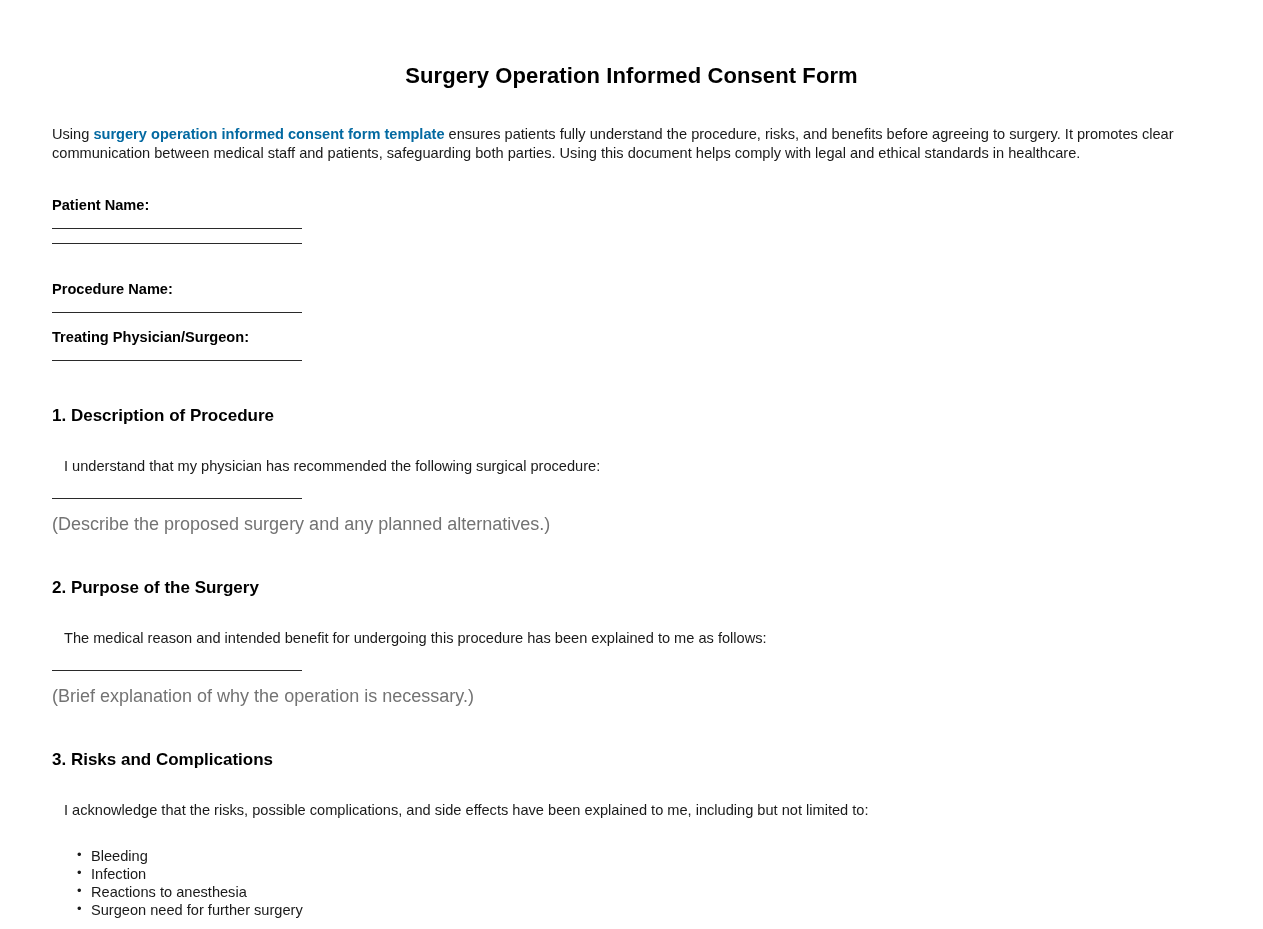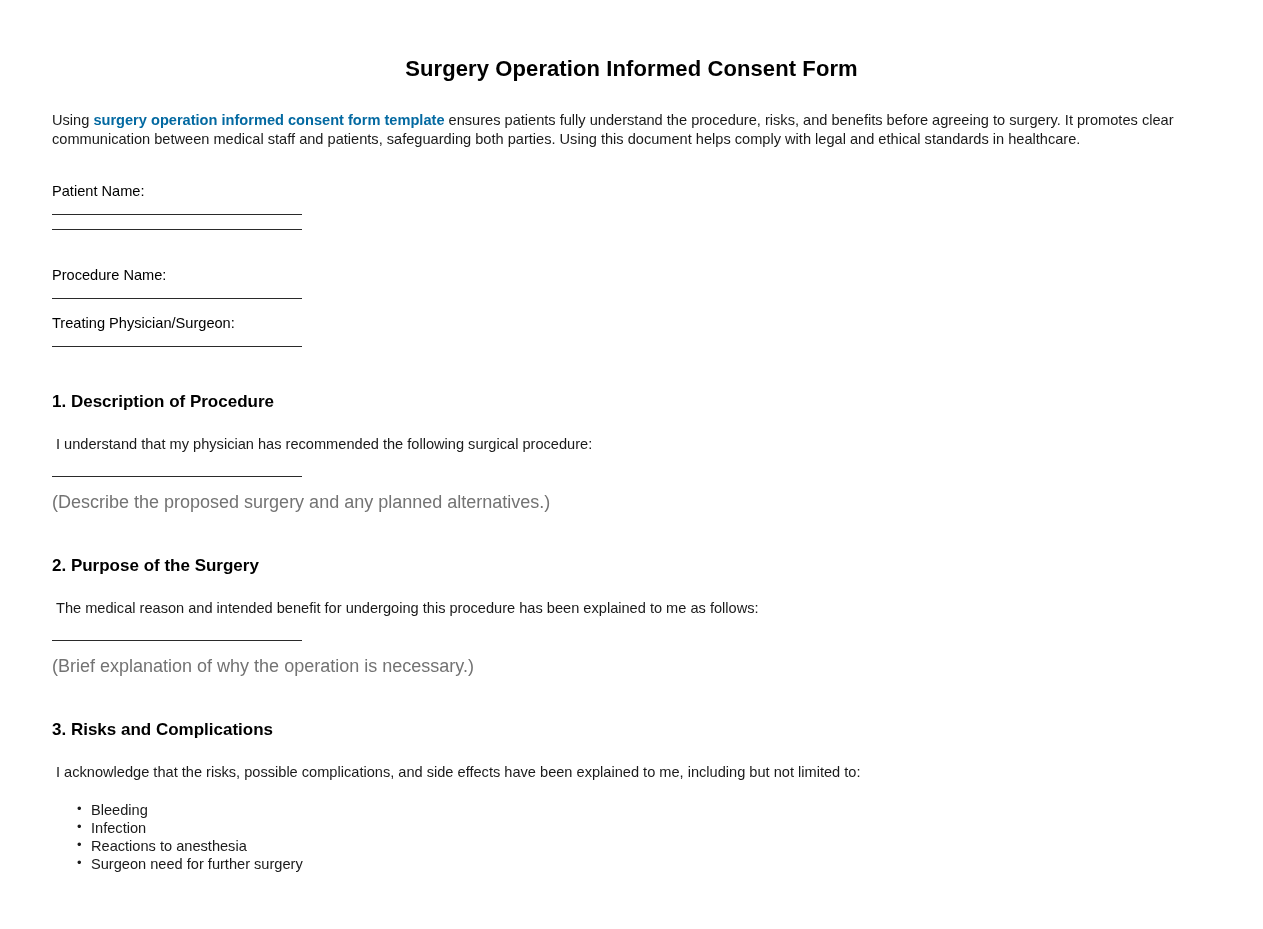--- a/index.html
+++ b/index.html
@@ -18,21 +18,21 @@
   .page {
     position: relative;
     width: 1263px;
     height: 929px;
     background: #ffffff;
     box-sizing: border-box;
     padding: 0 52px;
     overflow: hidden;
   }
   .doc-title {
-    margin: 4px;
+    margin: 11px;
     padding-top: 52px;
     font-size: 22px;
     font-weight: bold;
     text-align: center;
     letter-spacing: 0.1px;
     color: #000000;
   }
   .intro {
     margin: 0;
     padding-top: 25px;
@@ -47,21 +47,21 @@
   }
   .fields {
     padding-top: 19px;
   }
   .field {
     margin: 0;
   }
   .field-label {
     display: block;
     font-size: 14.6px;
-    font-weight: normal;
+    font-weight: bold;
     color: #000000;
     line-height: 18px;
     padding-top: 15px;
   }
   .rule {
     width: 250px;
     height: 0;
     border-bottom: 1.3px solid #2a2a2a;
     margin-top: 14px;
   }
@@ -73,21 +73,21 @@
   }
   .section-heading {
     margin: 0;
     padding-top: 28px;
     font-size: 17px;
     font-weight: bold;
     color: #000000;
     line-height: 22px;
   }
   .section-body {
-    margin: 4px;
+    margin: 12px;
     padding-top: 18px;
     font-size: 14.6px;
     line-height: 18.5px;
     color: #1a1a1a;
   }
   .section .rule {
     margin-top: 22px;
   }
   .section-note {
     margin: 0;

